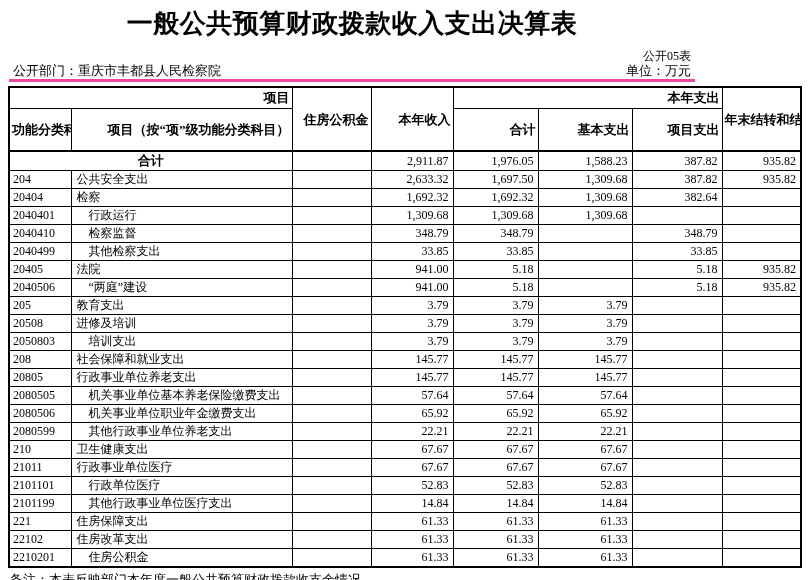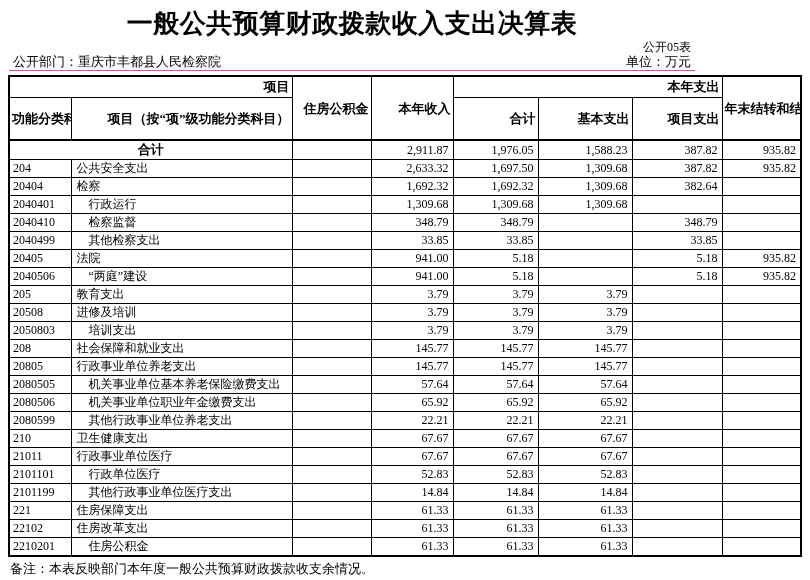--- a/index.html
+++ b/index.html
@@ -19,30 +19,30 @@
     font-size: 26px;
     font-weight: bold;
     line-height: 30px;
     letter-spacing: 0.5px;
   }
   .table-no {
     text-align: right;
     font-size: 12px;
     line-height: 14px;
     padding-right: 13px;
-    margin-top: 1px;
+    margin-top: 10px;
   }
   .meta-row {
     display: flex;
     justify-content: space-between;
     font-size: 13px;
     line-height: 15px;
     margin: 0 9px;
     padding: 0 4px 1px 4px;
-    border-bottom: 1px solid #ec4899;
+    border-bottom: 3px solid #ec4899;
   }
 
   table.budget {
     border-collapse: collapse;
     table-layout: fixed;
     width: 792px;
     margin: 4px 0 0 8px;
     border: 2px solid #000;
   }
   table.budget th, table.budget td {

